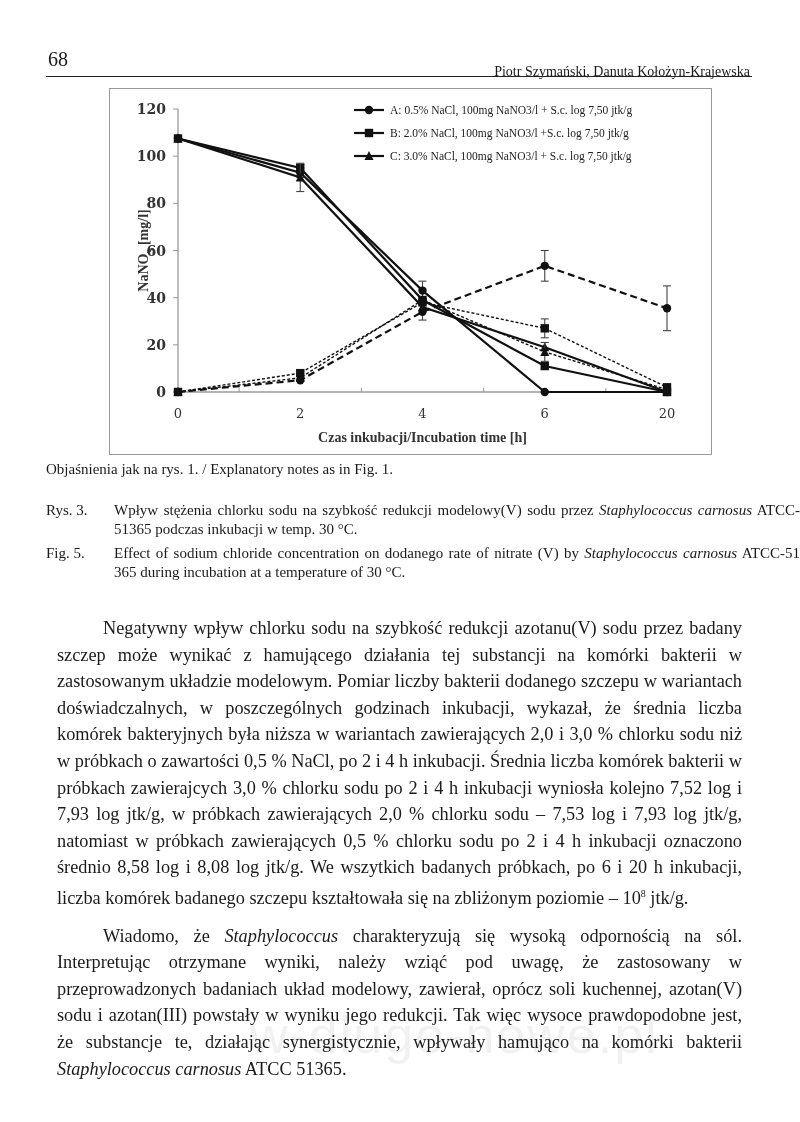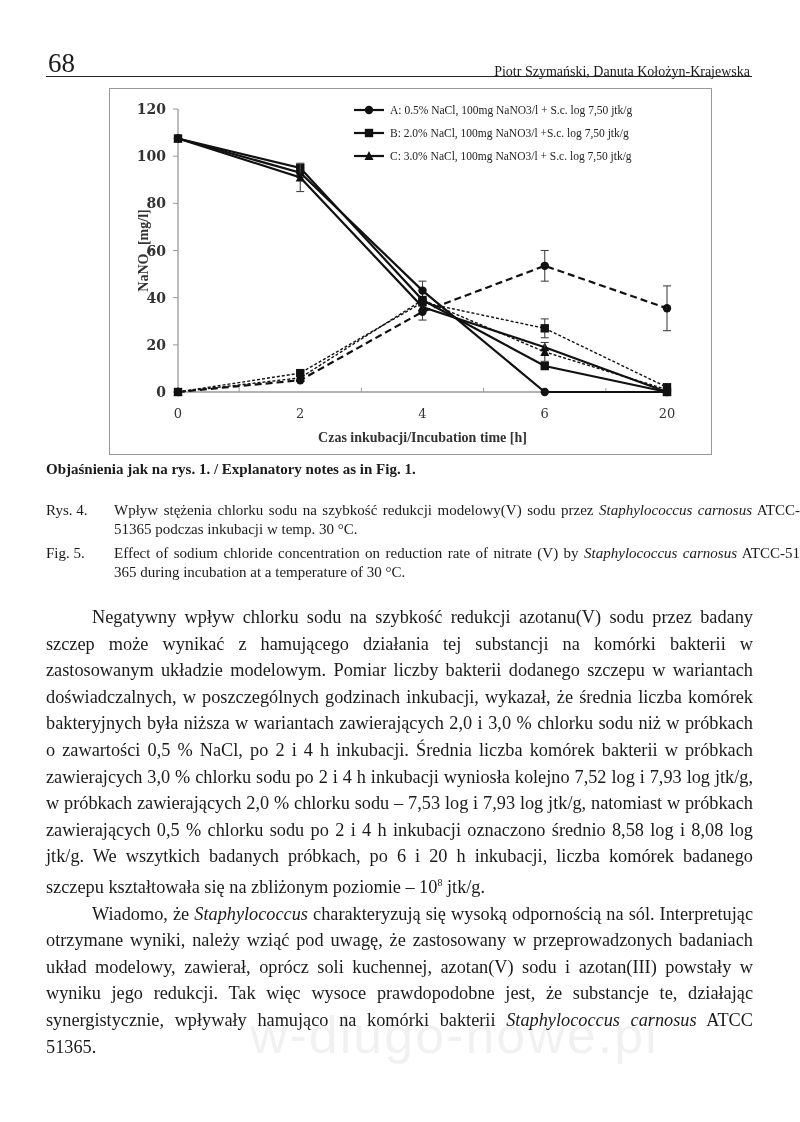--- a/index.html
+++ b/index.html
@@ -1,27 +1,27 @@
 <!DOCTYPE html>
 <html><head>
 <meta charset="utf-8">
 <style>
   html, body { margin:0; padding:0; background:#fff; }
   body { width:800px; height:1122px; position:relative; overflow:hidden; font-family:"Liberation Serif", serif; color:#1a1a1a; }
-  .page-num { position:absolute; left:48px; top:48px; font-size:27px; }
+  .page-num { position:absolute; left:48px; top:48px; font-size:20px; }
   .running-head { position:absolute; right:50px; top:64px; font-size:14px; }
   .head-rule { position:absolute; left:46px; right:48px; top:76px; border-top:1.5px solid #222; }
   .chart-frame { position:absolute; left:109px; top:88px; width:603px; height:367px; border:1.5px solid #999; box-sizing:border-box; }
   .chart-frame svg { position:absolute; left:0; top:0; }
-  .note { position:absolute; left:46px; top:461px; font-size:15px;font-weight:bold; }
+  .note { position:absolute; left:46px; top:461px; font-size:15px; }
   .caption { position:absolute; left:46px; font-size:15px; line-height:19px; }
   .caption .lbl { position:absolute; left:0; top:0; width:70px; }
   .caption .txt { position:absolute; left:68px; top:0; width:686px; text-align:justify; }
   .body-text { position:absolute; left:46px; width:707px; font-size:18.3px; line-height:26.6px; text-align:justify; }
-  .body-text p { margin:0; text-indent:46px; }
+  .body-text p { margin:11px; text-indent:46px; }
   .watermark { position:absolute; left:250px; top:1005px; font-family:"Liberation Sans", sans-serif; font-weight:normal; font-size:52px; color:#000; opacity:0.05; letter-spacing:2px; }
   i { }
 </style>
 </head>
 <body>
 
 <div class="page-num">68</div>
 <div class="running-head">Piotr Szymański, Danuta Kołożyn-Krajewska</div>
 <div class="head-rule"></div>
 
@@ -146,26 +146,26 @@
         <line x1="244" y1="67" x2="274" y2="67" stroke="#111" stroke-width="2.2"></line>
         <polygon points="259,62 254.5,71 263.5,71" fill="#111"></polygon>
         <text x="280" y="71" font-size="11.5" fill="#222" font-family="&quot;Liberation Serif&quot;, serif">C: 3.0% NaCl, 100mg NaNO3/l + S.c. log 7,50 jtk/g</text>
       </g>
     </svg>
 </div>
 
 <div class="note">Objaśnienia jak na rys. 1. / Explanatory notes as in Fig. 1.</div>
 
 <div class="caption" style="top:501px;">
-  <span class="lbl">Rys. 4.</span>
+  <span class="lbl">Rys. 3.</span>
   <span class="txt"><span>Wpływ stężenia chlorku sodu na szybkość redukcji modelowy(V) sodu przez </span><i>Staphylococcus carnosus</i><span> ATCC-51365 podczas inkubacji w temp. 30 °C.</span></span>
 </div>
 <div class="caption" style="top:544px;">
   <span class="lbl">Fig. 5.</span>
-  <span class="txt"><span>Effect of sodium chloride concentration on reduction rate of nitrate (V) by </span><i>Staphylococcus carnosus</i><span> ATCC-51 365 during incubation at a temperature of 30 °C.</span></span>
+  <span class="txt"><span>Effect of sodium chloride concentration on dodanego rate of nitrate (V) by </span><i>Staphylococcus carnosus</i><span> ATCC-51 365 during incubation at a temperature of 30 °C.</span></span>
 </div>
 
 <div class="body-text" style="top:604px;">
   <p><span>Negatywny wpływ chlorku sodu na szybkość redukcji azotanu(V) sodu przez badany szczep może wynikać z hamującego działania tej substancji  na komórki bakterii w zastosowanym układzie modelowym. Pomiar liczby bakterii dodanego szczepu w wariantach doświadczalnych, w poszczególnych godzinach inkubacji, wykazał, że średnia liczba komórek bakteryjnych była niższa w wariantach zawierających 2,0 i 3,0 % chlorku sodu niż w próbkach o zawartości 0,5 % NaCl, po 2 i 4 h inkubacji. Średnia liczba komórek bakterii w próbkach zawierajcych 3,0 % chlorku sodu po 2 i 4 h inkubacji wyniosła kolejno 7,52 log i 7,93 log jtk/g, w próbkach zawierających 2,0 % chlorku sodu – 7,53 log i 7,93 log jtk/g, natomiast w próbkach zawierających 0,5 % chlorku sodu po 2 i 4 h inkubacji oznaczono średnio 8,58 log i 8,08 log jtk/g. We wszytkich badanych próbkach, po 6 i 20 h inkubacji, liczba komórek badanego szczepu kształtowała się na zbliżonym poziomie – 10</span><sup style="font-size:10px">8</sup><span> jtk/g.</span></p>
   <p><span>Wiadomo, że </span><i>Staphylococcus</i><span> charakteryzują się wysoką odpornością na sól. Interpretując otrzymane wyniki, należy wziąć pod uwagę, że zastosowany w przeprowadzonych badaniach układ modelowy, zawierał, oprócz soli kuchennej, azotan(V) sodu i azotan(III) powstały w wyniku jego redukcji. Tak więc wysoce prawdopodobne jest, że substancje te, działając synergistycznie, wpływały hamująco na komórki bakterii </span><i>Staphylococcus carnosus</i><span> ATCC 51365.</span></p>
 </div>
 
 <div class="watermark">w-dlugo-nowe.pl</div>
 
 </body></html>

